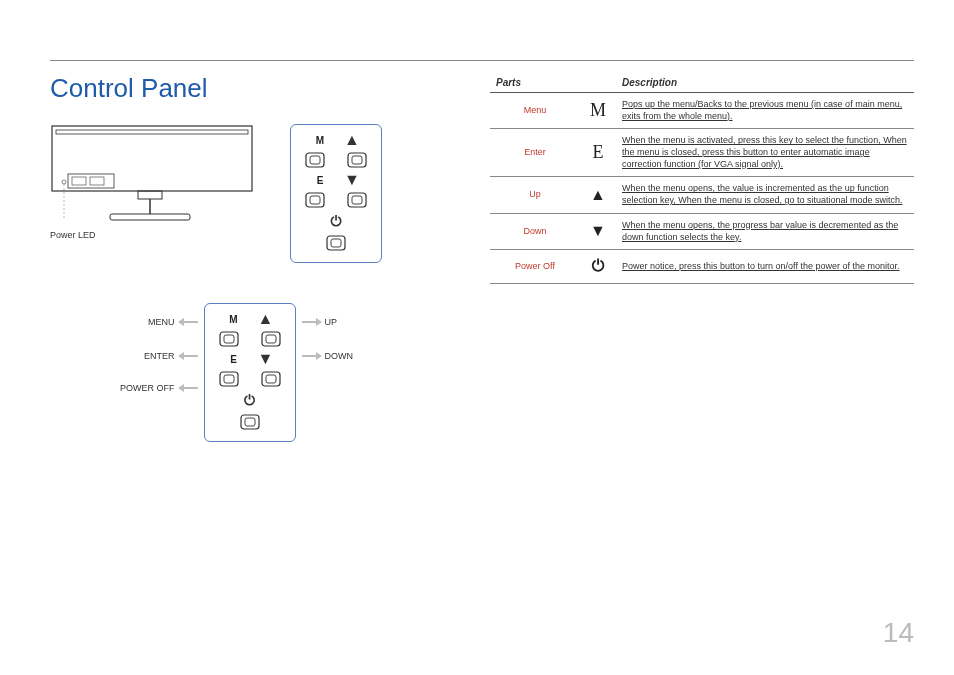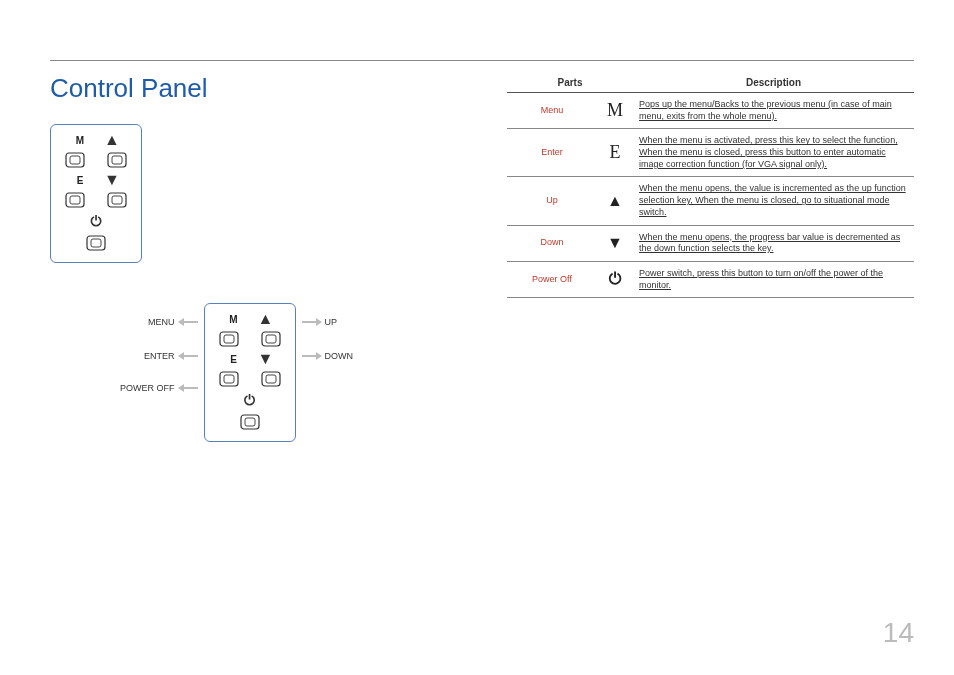--- a/index.html
+++ b/index.html
@@ -14,21 +14,21 @@
   .page {
     padding: 60px 40px 20px 50px;
   }
   .hr-top {
     border: none;
     border-top: 1px solid #888;
     margin-bottom: 12px;
   }
   .columns {
     display: flex;
-    gap: 57px;
+    gap: 40px;
   }
   .left-col {
     width: 400px;
     flex-shrink: 0;
   }
   .right-col {
     flex: 1;
   }
   h1 {
     color: #1e5ba8;
@@ -108,25 +108,26 @@
     width: 20px; height: 8px;
   }
 
   
   .parts-table {
     width: 100%;
     font-size: 9px;
     border-collapse: collapse;
   }
   .parts-table th {
-    text-align: center;
+    text-align: left;
     font-weight: bold;
     padding: 4px 6px;
     border-bottom: 1px solid #555;
     font-size: 10px;
+    font-style: italic;
   }
   .parts-table td {
     padding: 6px 6px;
     border-bottom: 1px solid #888;
     vertical-align: middle;
     line-height: 1.3;
   }
   .parts-table td.part {
     color: #c0392b;
     text-align: center;
@@ -156,20 +157,38 @@
 
 <div class="page">
   <hr class="hr-top">
   <div class="columns">
 
     <div class="left-col">
       <h1>Control Panel</h1>
 
       <div class="fig-row">
 
+        <div class="monitor-box">
+          <svg class="monitor-svg" width="210" height="100" viewBox="0 0 210 100">
+            <rect x="2" y="2" width="200" height="65" fill="none" stroke="#333" stroke-width="1.2"></rect>
+            <rect x="6" y="6" width="192" height="4" fill="none" stroke="#333" stroke-width="0.8"></rect>
+
+            <rect x="18" y="50" width="46" height="14" fill="none" stroke="#333" stroke-width="0.8"></rect>
+            <rect x="22" y="53" width="14" height="8" fill="none" stroke="#333" stroke-width="0.6"></rect>
+            <rect x="40" y="53" width="14" height="8" fill="none" stroke="#333" stroke-width="0.6"></rect>
+            <circle cx="14" cy="58" r="2" fill="none" stroke="#333" stroke-width="0.6"></circle>
+
+            <rect x="88" y="67" width="24" height="8" fill="none" stroke="#333" stroke-width="1"></rect>
+            <line x1="100" y1="75" x2="100" y2="90" stroke="#333" stroke-width="1.5"></line>
+            <rect x="60" y="90" width="80" height="6" rx="2" fill="none" stroke="#333" stroke-width="1"></rect>
+
+            <line x1="14" y1="60" x2="14" y2="96" stroke="#888" stroke-width="0.6" stroke-dasharray="2 2"></line>
+          </svg>
+          <div class="led-label">Power LED</div>
+        </div>
 
         <div class="ctrl-box">
           <div class="ctrl-row">
               <span class="ctrl-letter">M</span>
               <span class="ctrl-tri">▲</span>
             </div>
           <div class="ctrl-row">
             <span class="ctrl-btn">
                 <svg width="24" height="18">
                   <rect x="3" y="2" width="18" height="14" rx="3" fill="none" stroke="#333" stroke-width="1.2"></rect>
@@ -329,21 +348,21 @@
             <td class="desc">When the menu opens, the value is incremented as the up function selection key, When the menu is closed, go to situational mode switch.</td>
           </tr>
           <tr>
             <td class="part">Down</td>
             <td class="sym">▼</td>
             <td class="desc">When the menu opens, the progress bar value is decremented as the down function selects the key.</td>
           </tr>
           <tr>
             <td class="part">Power Off</td>
             <td class="sym" style="font-weight:bold;">⏻</td>
-            <td class="desc">Power switch, press this button to turn on/off the power of the monitor.</td>
+            <td class="desc">Power notice, press this button to turn on/off the power of the monitor.</td>
           </tr>
         </tbody>
       </table>
     </div>
 
   </div>
 </div>
 
 <div class="page-num">14</div>
 

